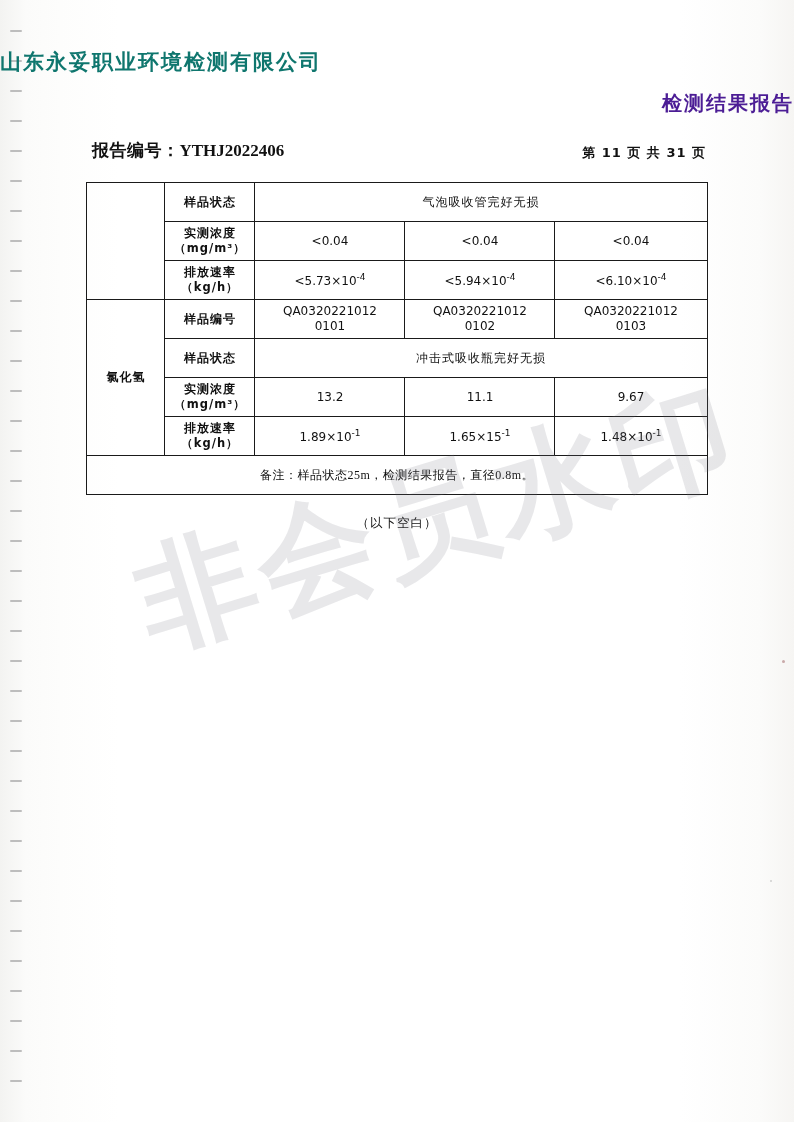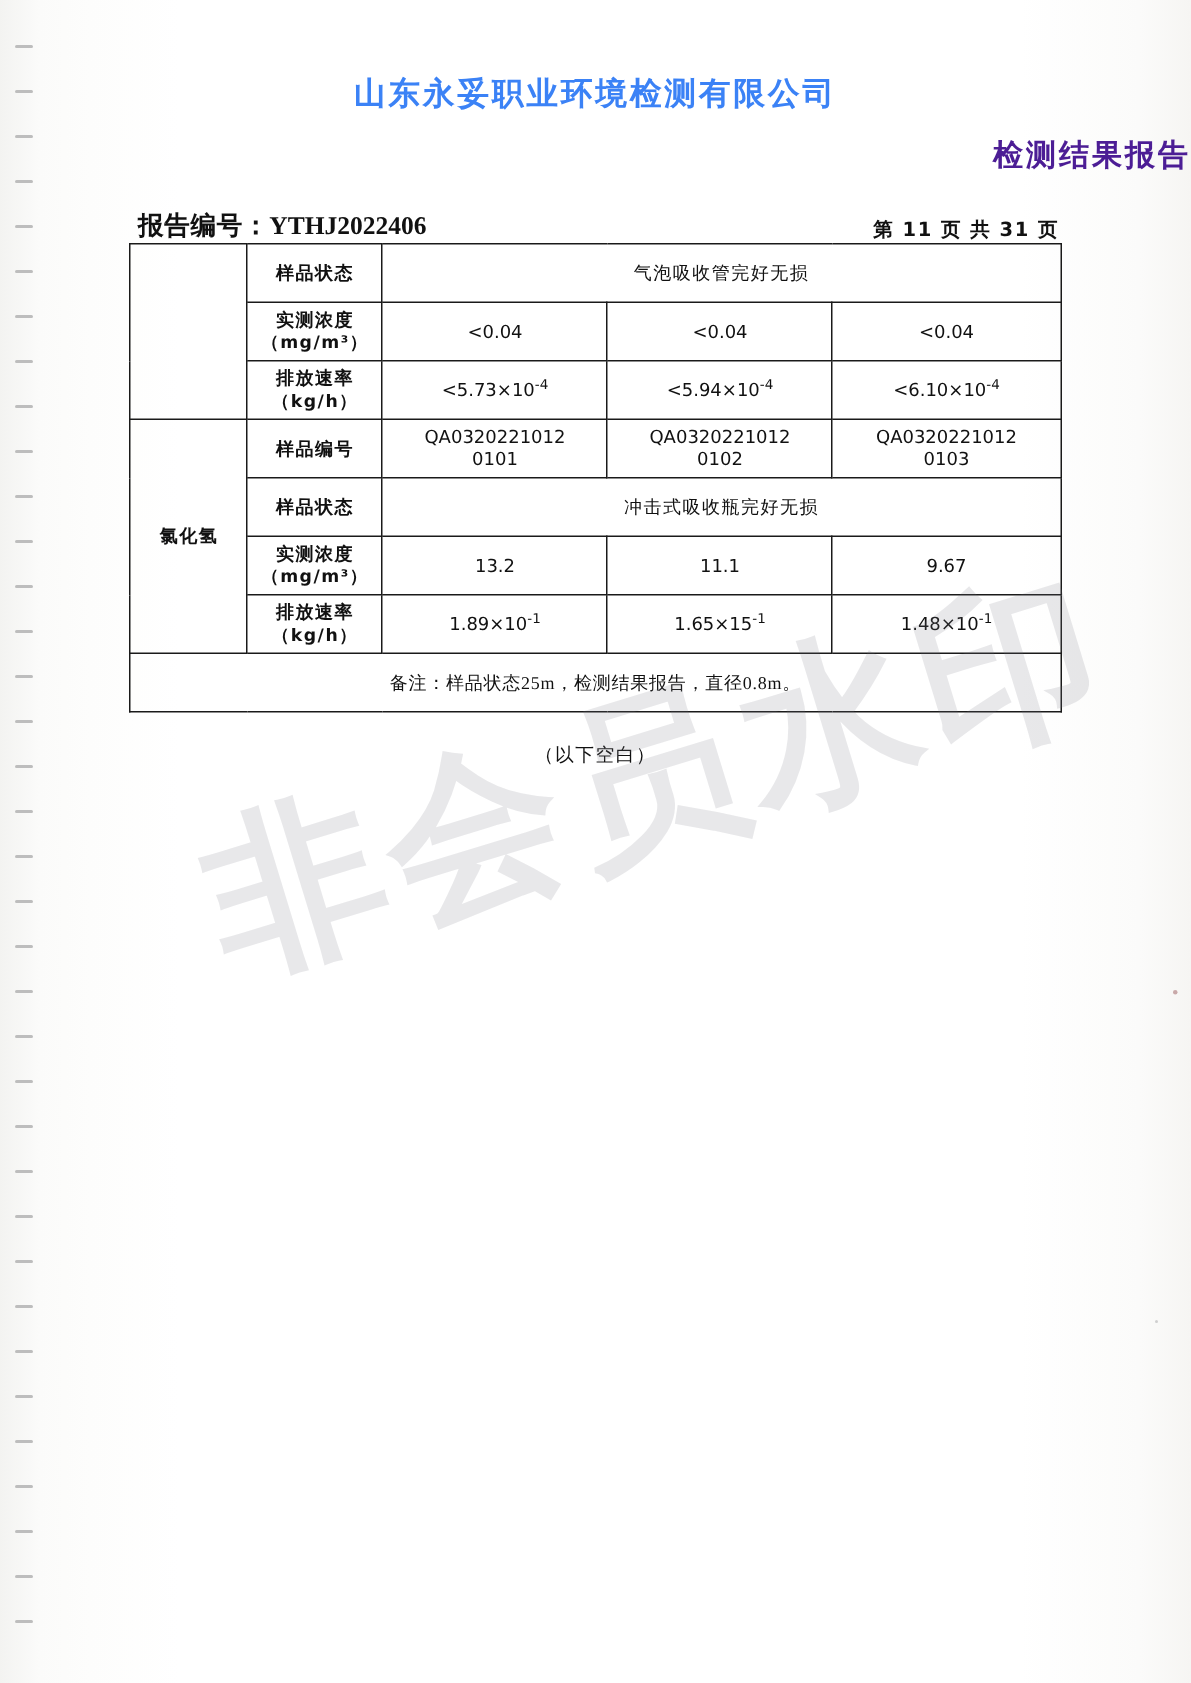--- a/index.html
+++ b/index.html
@@ -39,27 +39,26 @@
     margin-bottom: 28px;
     border-radius: 1px;
   }
   .doc {
     position: absolute;
     left: 0;
     top: 0;
     width: 794px;
   }
   .title1 {
-    text-align: center;
     font-family: "DejaVu Sans", sans-serif;
     font-weight: bold;
     font-size: 21px;
     letter-spacing: 2px;
     margin-top: 48px;
-    color: #3b82f6;
+    color: #0f766e;
   }
   .title2 {
     text-align: right;
     font-family: "DejaVu Sans", sans-serif;
     font-weight: bold;
     font-size: 20px;
     letter-spacing: 2px;
     margin-top: 14px;
     color: #4c1d95;
   }
@@ -81,21 +80,21 @@
     font-weight: bold;
     letter-spacing: 0px;
   }
   .meta-right {
     font-family: "DejaVu Sans", sans-serif;
     font-weight: bold;
     font-size: 13px;
     letter-spacing: 1px;
   }
   table.main {
-    margin: 0 auto 0 auto;
+    margin: 20px auto 0 auto;
     width: 620px;
     border-collapse: collapse;
     table-layout: fixed;
   }
   table.main td {
     border: 1px solid #1a1a1a;
     text-align: center;
     vertical-align: middle;
     font-family: "DejaVu Sans", sans-serif;
     font-size: 12px;

